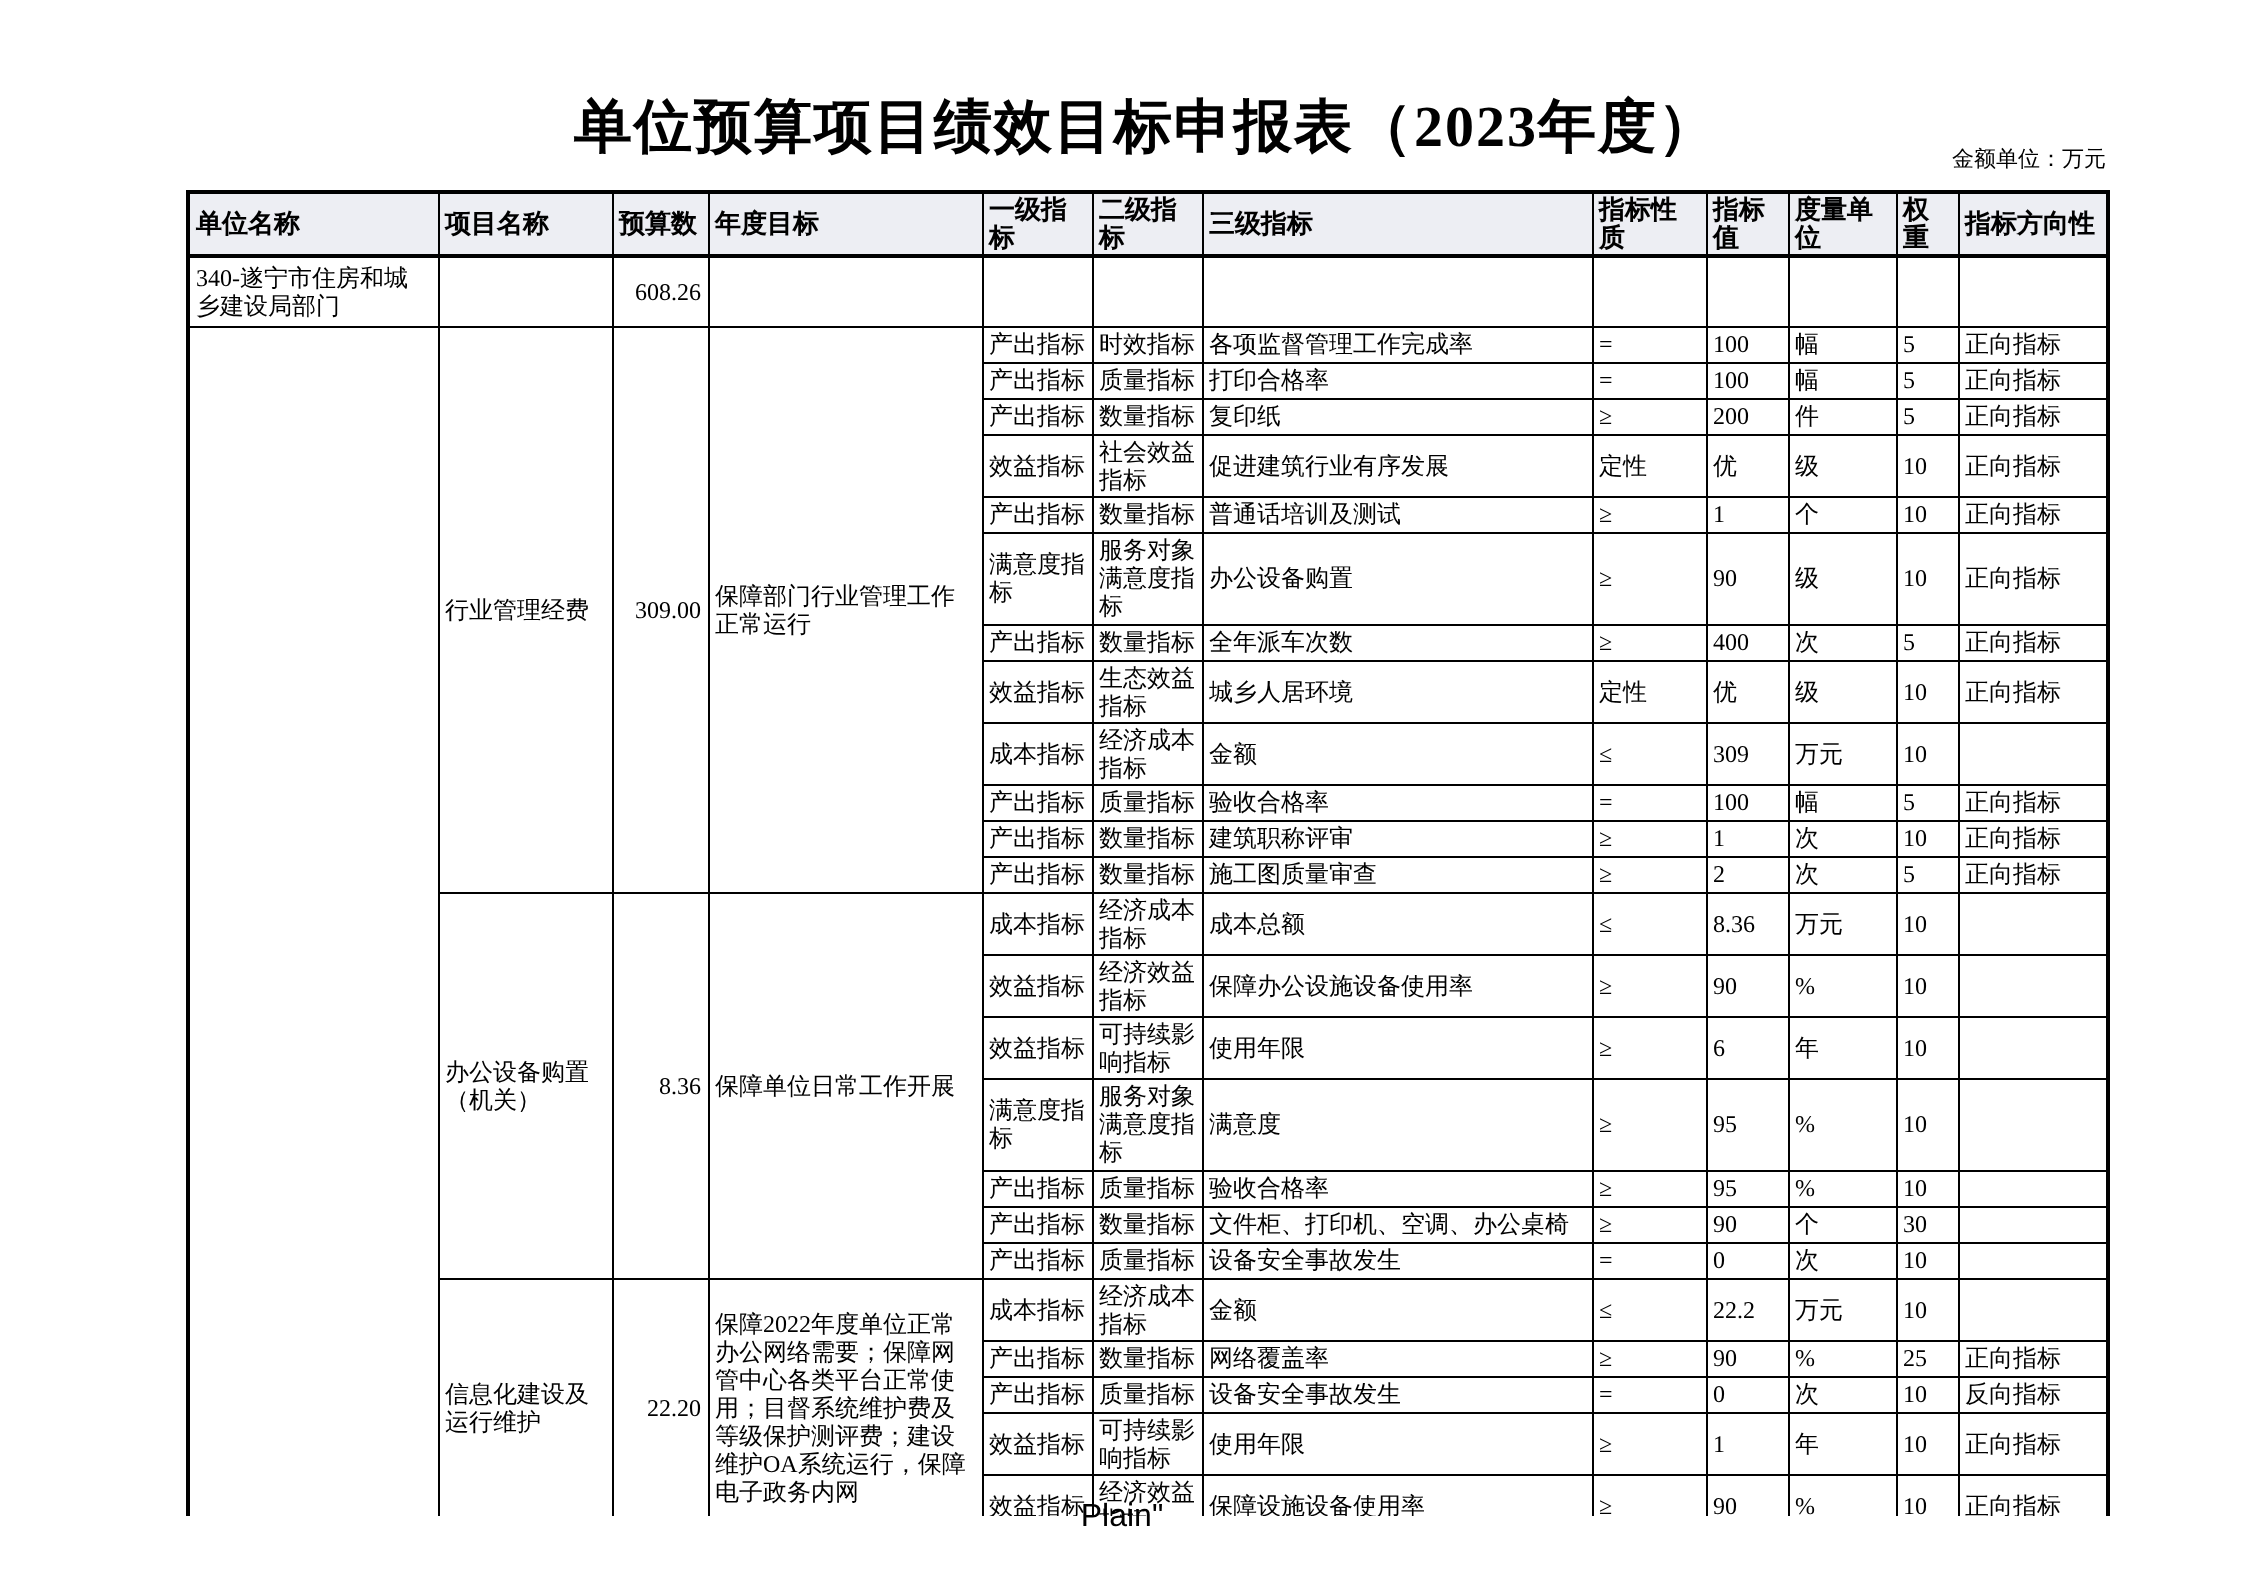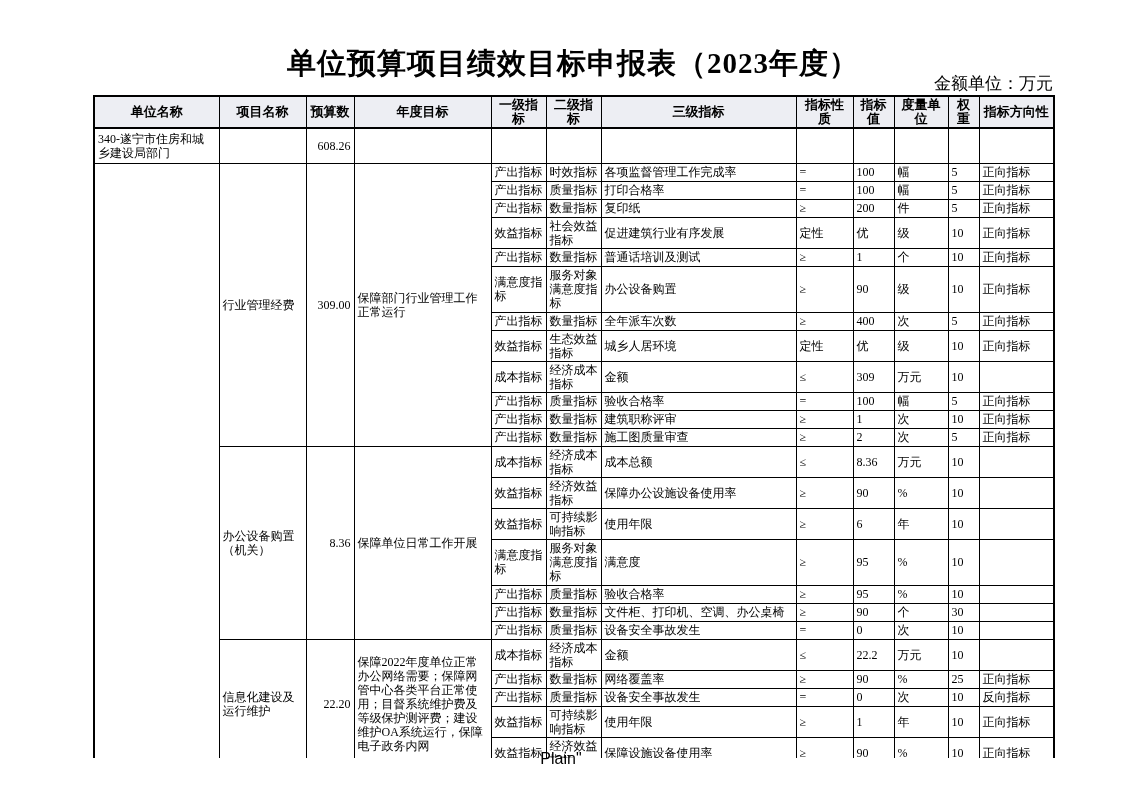--- a/index.html
+++ b/index.html
@@ -10,21 +10,21 @@
     color: #000;
   }
   .sheet { position: relative; width: 1122px; height: 793px; overflow: hidden; background: #fff; }
 
   .title {
     position: absolute; top: 44px; left: 93px; width: 960px;
     text-align: center; font-size: 29px; font-weight: bold; letter-spacing: 1px;
   }
   .unit-note {
     position: absolute; top: 72px; left: 93px; width: 960px;
-    text-align: right; font-size: 17px;
+    text-align: right; font-size: 11px;
   }
 
   .table-clip {
     position: absolute; top: 95px; left: 93px;
     width: 964px; height: 663px; overflow: hidden;
   }
   table.report {
     border-collapse: collapse; table-layout: fixed; width: 960px;
     border: 2px solid #000;
   }
@@ -32,21 +32,21 @@
     border: 1px solid #000;
     font-size: 12px; line-height: 14px;
     padding: 1px 3px;
     vertical-align: middle;
     text-align: left;
     word-break: break-all;
     overflow: hidden;
   }
   .report th {
     background: #edeef3;
-    text-align: center; font-weight: bold; font-size: 13px;
+    font-weight: bold; font-size: 13px;
     height: 27px;
     border-bottom: 2px solid #000;
     margin-top: 36px;
   }
   .report td.num { text-align: right; }
   .report tr.dept-row td { height: 35px; }
 
   .footer-artifact {
     position: absolute; top: 750px; left: 0px; width: 1122px;
     text-align: center;

